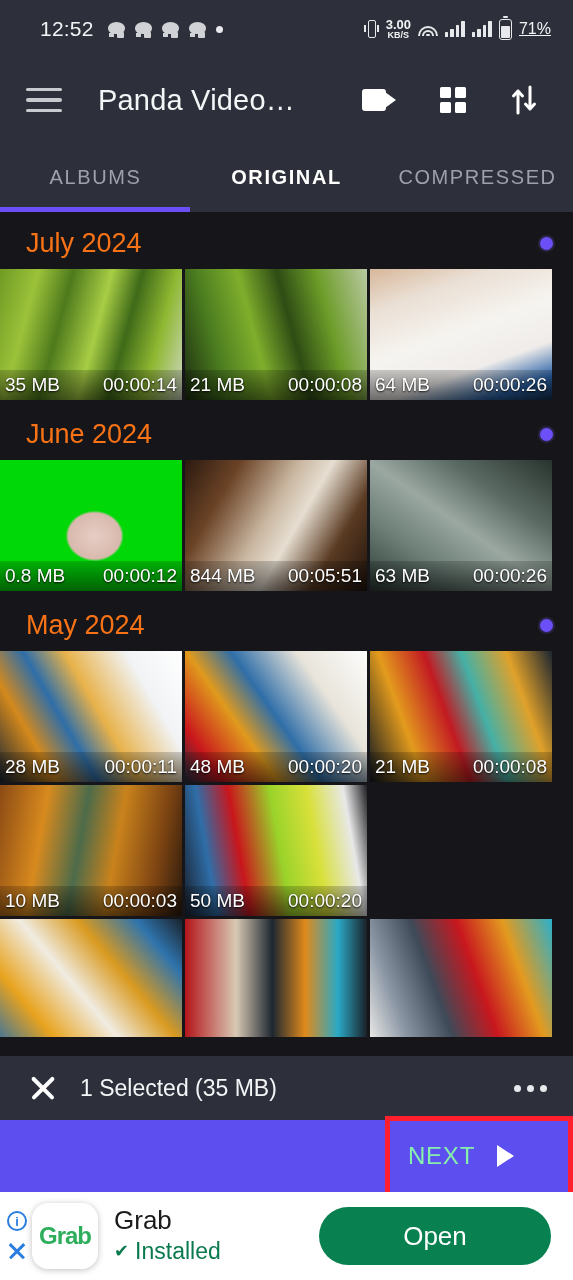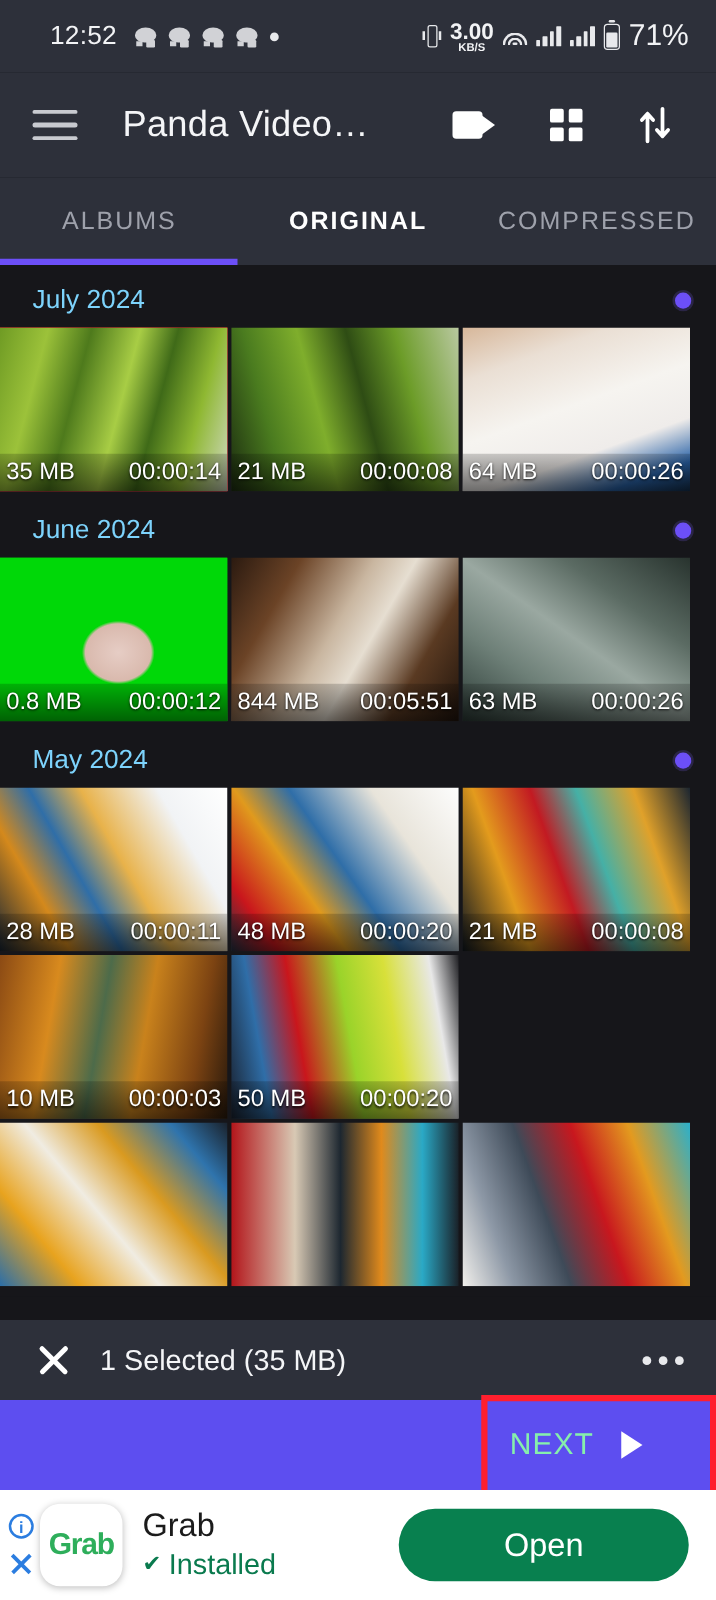--- a/index.html
+++ b/index.html
@@ -33,39 +33,39 @@
     box-shadow: -9px 0 0 -1px #e8e9ec;
   }
   .notif-dot { width: 7px; height: 7px; border-radius: 50%; background: #e8e9ec; }
 
   .sb-right { display: flex; align-items: center; gap: 7px; }
   .vib-ico { width: 15px; height: 20px; position: relative; }
   .vib-ico .body { position:absolute; left:4px; top:1px; width:8px; height:18px; border:1.6px solid #e8e9ec; border-radius:2px;}
   .vib-ico .l1 { position:absolute; left:0; top:6px; width:2px; height:7px; background:#e8e9ec;}
   .vib-ico .l2 { position:absolute; right:0; top:6px; width:2px; height:7px; background:#e8e9ec;}
   .netspeed { line-height: 1; text-align: center; }
-  .netspeed .v { font-size: 18px; font-weight: bold; display: block; color:#f2f3f5; }
+  .netspeed .v { font-size: 13px; font-weight: bold; display: block; color:#f2f3f5; }
   .netspeed .u { font-size: 9px; display: block; color:#f2f3f5; }
   .wifi-ico { position: relative; width: 20px; height: 16px; }
   .wifi-ico .arc {
     position: absolute; left: 50%; bottom: 1px; transform: translateX(-50%);
     border: 2px solid #e8e9ec; border-bottom: none;
     border-radius: 50% 50% 0 0 / 100% 100% 0 0;
   }
   .wifi-ico .a1 { width: 20px; height: 10px; }
   .wifi-ico .a2 { width: 12px; height: 6px; }
   .wifi-ico .a3 { width: 4px; height: 2px; background: #e8e9ec; border: none; border-radius: 1px; }
   .bars { display: flex; align-items: flex-end; gap: 2px; height: 16px; }
   .bars i { width: 3.5px; background: #e8e9ec; display: block; border-radius: .5px; }
   .bars i:nth-child(1){height:5px}.bars i:nth-child(2){height:8px}
   .bars i:nth-child(3){height:12px}.bars i:nth-child(4){height:16px}
   .batt { width: 13px; height: 21px; border: 1.8px solid #e8e9ec; border-radius: 3px; position: relative; }
   .batt::before { content:""; position:absolute; top:-4px; left:3.5px; width:5px; height:2.5px; background:#e8e9ec; border-radius:1px; }
   .batt::after { content:""; position:absolute; left:1px; right:1px; bottom:1px; height:62%; background:#e8e9ec; border-radius:1px;}
-  .batt-pct { font-size: 24px; color:#f2f3f5; }
+  .batt-pct { font-size: 16px; color:#f2f3f5;text-decoration:underline; }
 
   
   .appbar {
     height: 84px; background: #2d303a;
     display: flex; align-items: center; padding: 0 35px 0 26px; gap: 0;
   }
   .hamburger { width: 40px; height: 40px; display:flex; flex-direction:column; justify-content:center; gap:7px; cursor:pointer;}
   .hamburger span { display:block; height:3.5px; background:#c8cad0; border-radius:2px; }
   .hamburger span:nth-child(1){width:36px}
   .hamburger span:nth-child(2){width:36px}
@@ -82,21 +82,21 @@
 
   
   .tabs { height: 70px; background: #2d303a; display: flex; align-items: center; position: relative; }
   .tab { flex: 1; text-align: center; font-size: 20px; letter-spacing: 1.6px; color: #9ea1ab; cursor:pointer; }
   .tab.active { color: #ffffff; font-weight: bold; }
   .tab-underline { position: absolute; left: 0; bottom: 0; width: 190px; height: 5px; background: #6c4ff7; }
 
   
   .content { position: absolute; top: 212px; left: 0; right: 0; bottom: 243px; background: #16161a; overflow: hidden; }
   .sec-head { display:flex; align-items:center; justify-content:space-between; padding: 16px 20px 10px 26px; }
-  .sec-title { font-size: 21px; color: #7dd3fc; }
+  .sec-title { font-size: 27px; color: #f97316; }
   .sec-dot { width: 13px; height: 13px; border-radius:50%; background: #6c4ff7; box-shadow: 0 0 0 2px #2a2546; cursor:pointer; }
 
   .row { display: flex; gap: 3px; padding: 0 0 3px 0; }
   .thumb { position: relative; width: 182px; height: 131px; overflow: hidden; flex: none; cursor: pointer; }
   .thumb.selected { outline: 5px solid #ff1f2e; outline-offset: -5px; }
   .thumb .art { position: absolute; inset: 0; }
   .meta {
     position: absolute; left: 0; right: 0; bottom: 0; height: 30px;
     display: flex; align-items: center; justify-content: space-between;
     padding: 0 5px; color: #ffffff; font-size: 19px;

